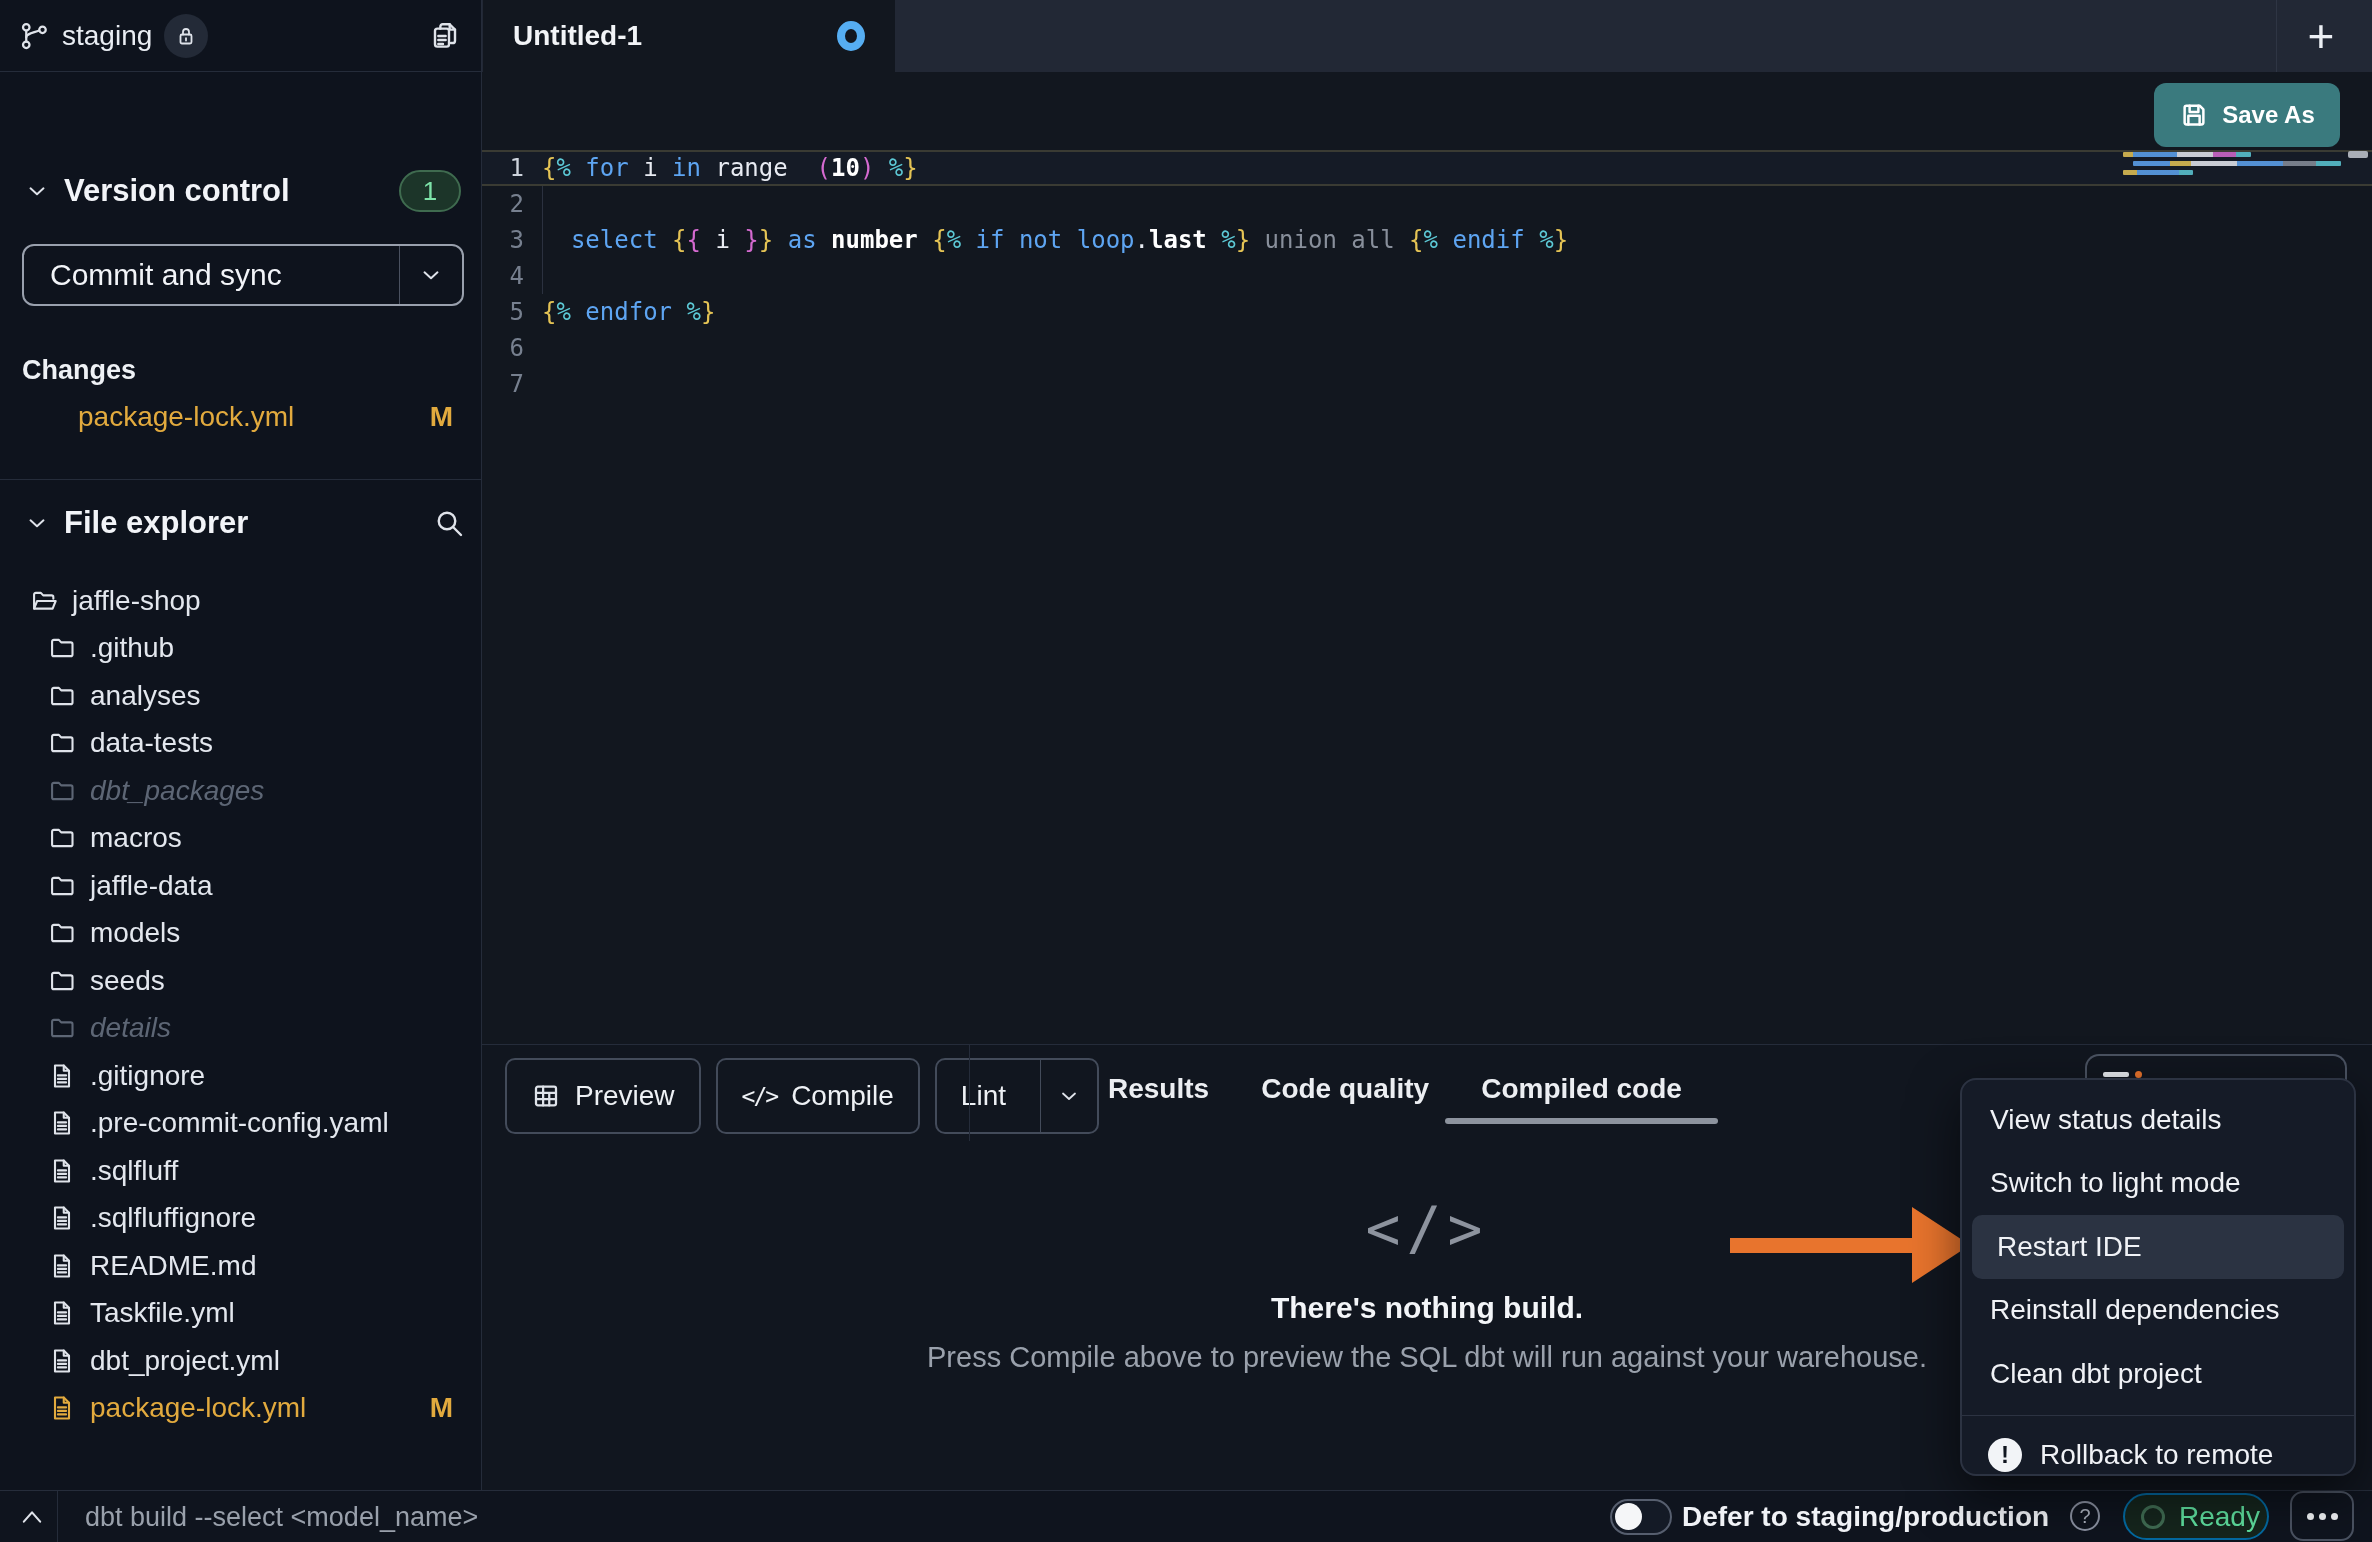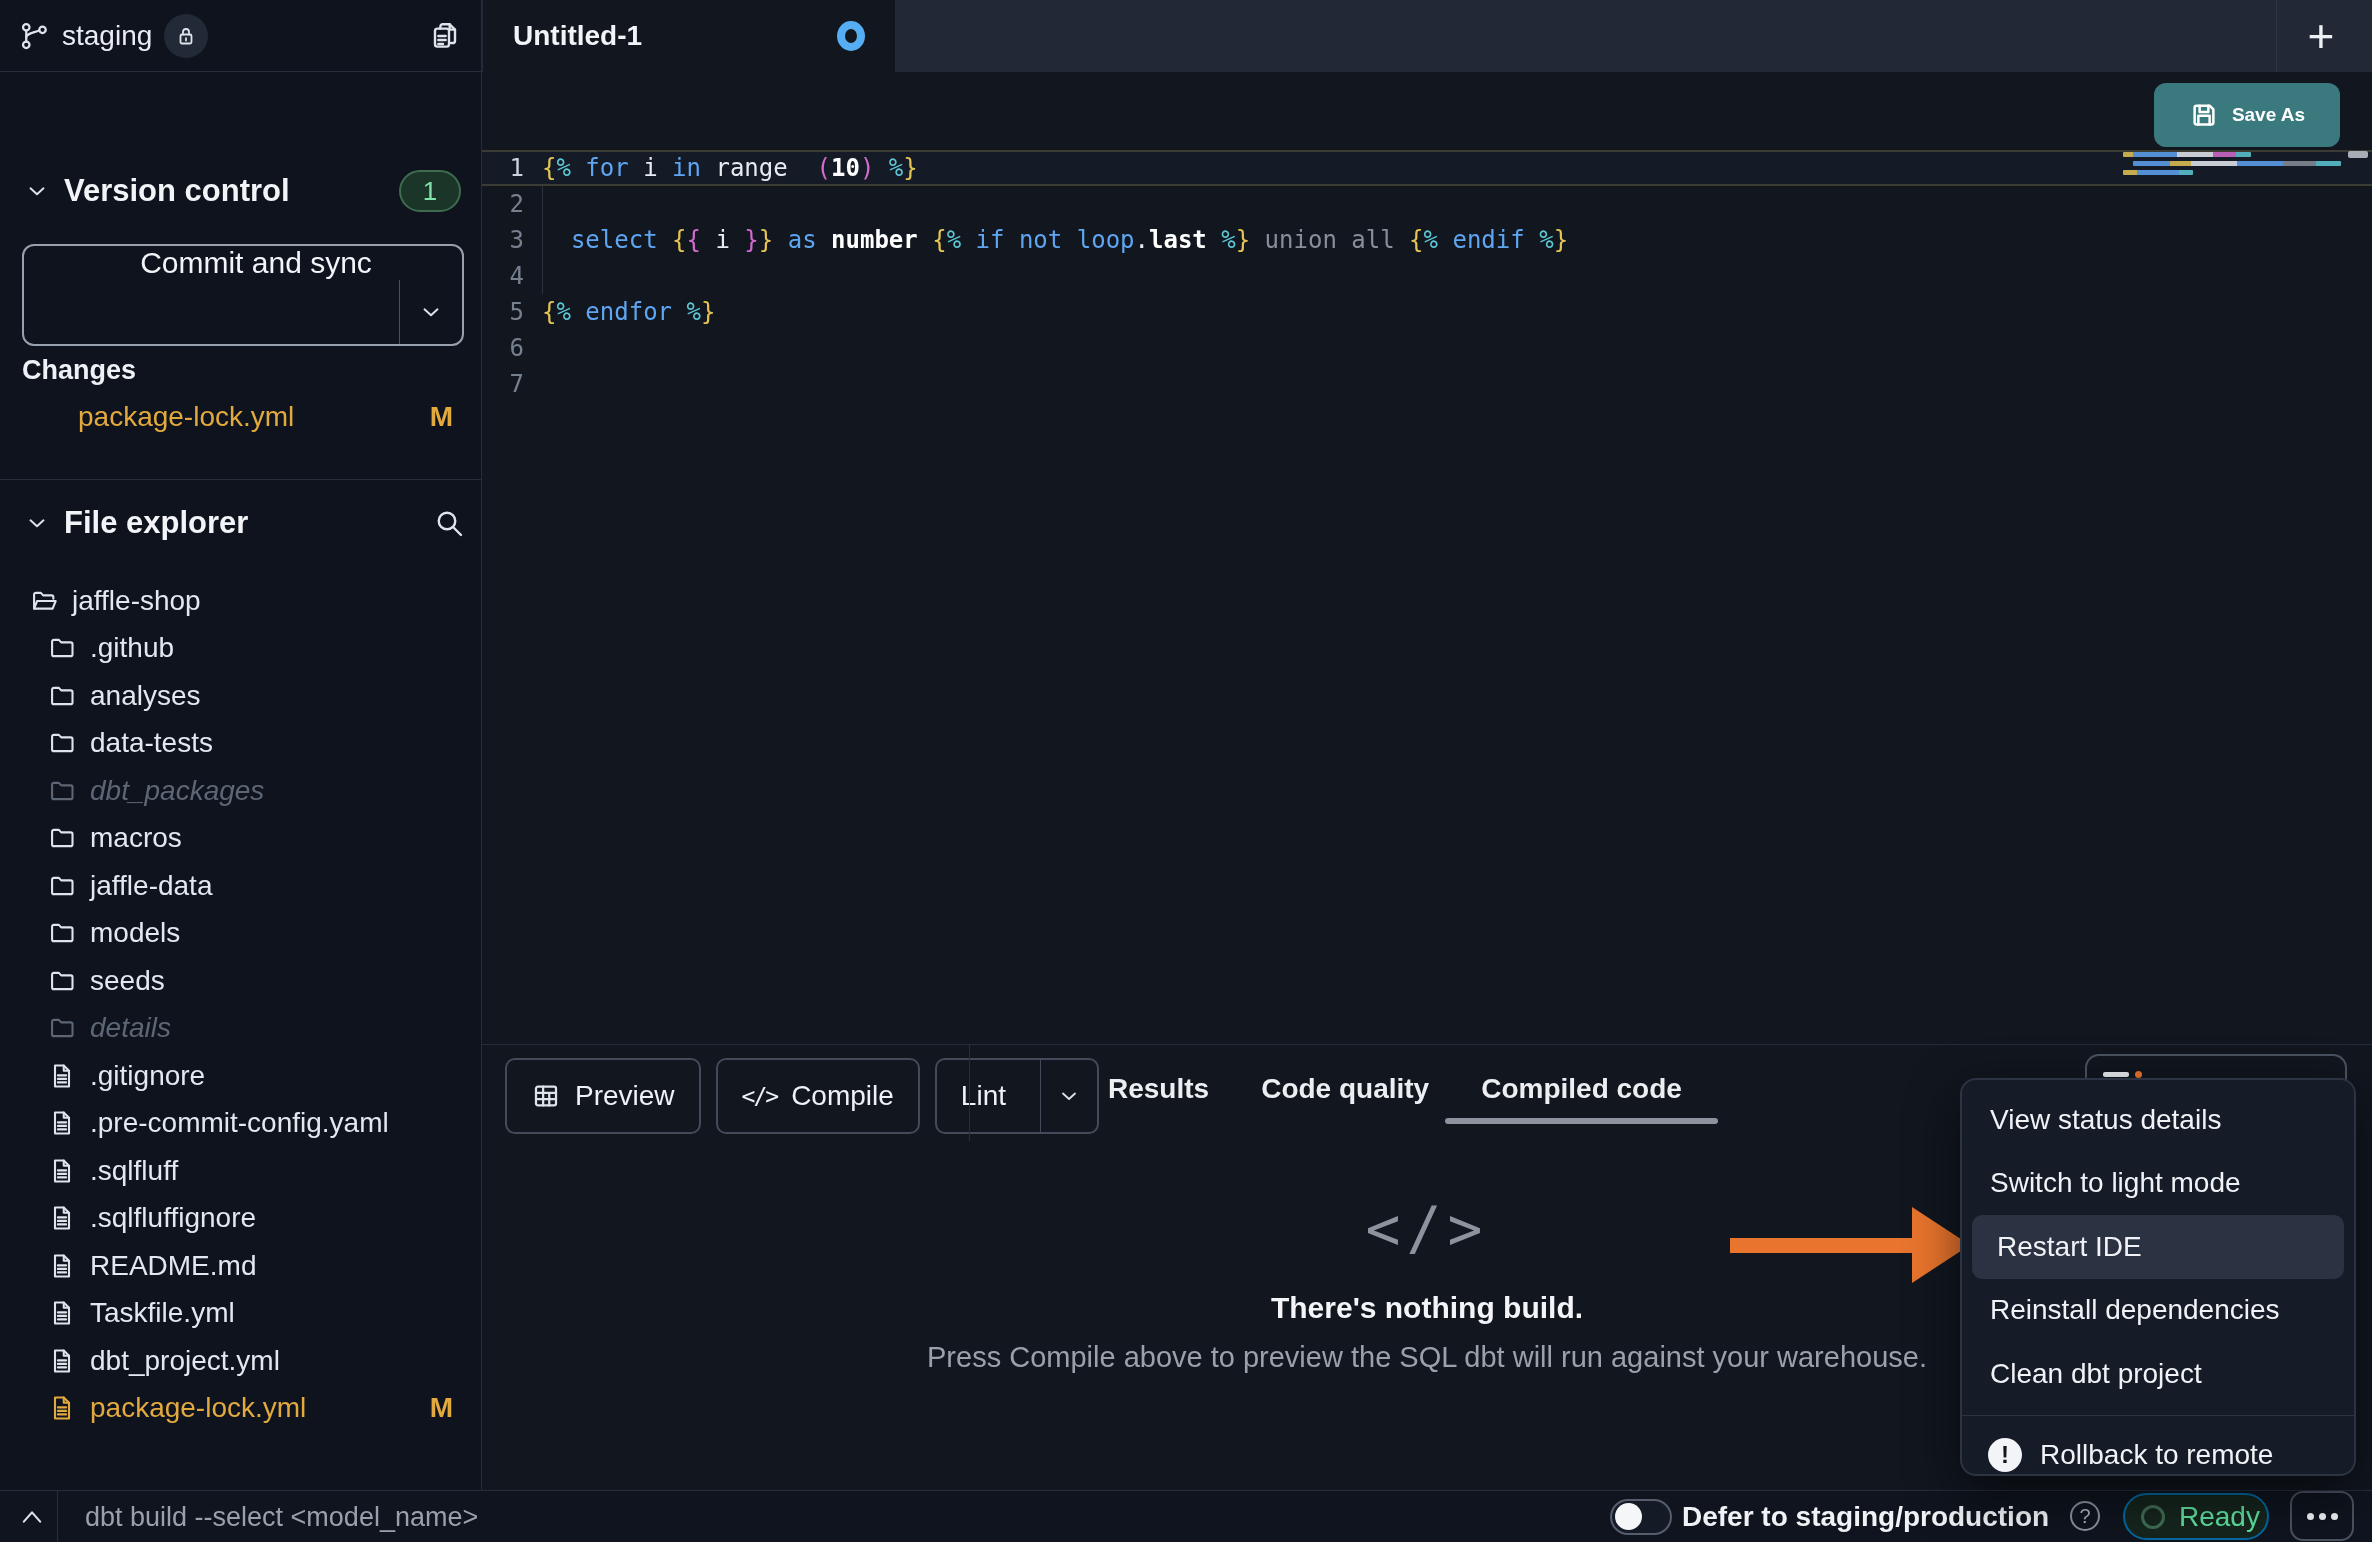--- a/index.html
+++ b/index.html
@@ -14,21 +14,21 @@
   #branch-bar .bname{font-size:28px;color:#e9edf3;margin-left:12px;}
   .lock-chip{width:44px;height:44px;border-radius:50%;background:#232a37;display:flex;align-items:center;justify-content:center;margin-left:12px;}
   #copy-btn{margin-left:auto;}
 
   .section-head{display:flex;align-items:center;}
   .section-title{font-size:31px;font-weight:bold;color:#f2f4f8;margin-left:14px;}
 
   #vc-section{position:absolute;left:0;top:72px;width:100%;height:408px;border-bottom:1px solid #252c3a;box-sizing:border-box;}
   #vc-head{position:absolute;left:24px;top:98px;right:20px;top:26px;}
   #vc-badge{margin-left:auto;min-width:62px;height:42px;border-radius:21px;background:#1c3529;border:2px solid #3f6b4f;color:var(--badge-green,#7de3a8);font-size:26px;display:flex;align-items:center;justify-content:center;box-sizing:border-box;}
-  #commit-btn{position:absolute;left:22px;top:100px;width:442px;height:102px;border:2px solid #99a0ad;border-radius:12px;box-sizing:border-box;display:flex;align-items:center;background:transparent;flex-direction:column;}
+  #commit-btn{position:absolute;left:22px;top:100px;width:442px;height:62px;border:2px solid #99a0ad;border-radius:12px;box-sizing:border-box;display:flex;align-items:center;background:transparent;}
   #commit-btn .lbl{font-size:30px;color:#f2f4f8;margin-left:26px;}
   #commit-btn .split{margin-left:auto;width:62px;height:100%;border-left:1px solid #4a5160;display:flex;align-items:center;justify-content:center;}
   #changes-label{position:absolute;left:22px;top:206px;font-size:27px;font-weight:bold;color:#eef1f5;}
   #changes-row{position:absolute;left:36px;top:246px;right:20px;height:44px;display:flex;align-items:center;color:var(--modified-orange,#e2aa3e);}
   #changes-row .f-label{font-size:28px;margin-left:14px;}
   #changes-row .f-status{margin-left:auto;font-size:28px;font-weight:bold;margin-right:8px;}
   #changes-row svg{stroke:var(--modified-orange,#e2aa3e);}
 
   #fe-section{position:absolute;left:0;top:480px;width:100%;height:1010px;}
   #fe-head{position:absolute;left:24px;right:16px;top:25px;}
@@ -51,21 +51,21 @@
   #tabbar{position:absolute;left:482px;top:0;right:0;height:72px;background:#222835;}
   #active-tab{position:absolute;left:1px;top:0;width:412px;height:72px;background:#12171f;display:flex;align-items:center;}
   #active-tab .t-title{font-size:28px;font-weight:bold;color:#f2f4f7;margin-left:30px;}
   #tab-dot{position:absolute;right:30px;width:12px;height:14px;border:8px solid var(--tab-dot-blue,#56aef2);border-radius:50%;background:transparent;box-sizing:content-box;}
   #tab-divider{position:absolute;left:1794px;top:0;width:1px;height:72px;background:#2e3544;}
   #new-tab-btn{position:absolute;right:8px;top:0;width:86px;height:72px;display:flex;align-items:center;justify-content:center;font-size:46px;font-weight:200;color:#eceff4;}
 
   
   #editor{position:absolute;left:482px;top:72px;right:0;height:972px;background:#12171f;}
   #save-as-btn{position:absolute;right:32px;top:11px;width:186px;height:64px;border-radius:12px;background:var(--accent-teal,#3a7a7e);display:flex;align-items:center;justify-content:center;gap:13px;}
-  #save-as-btn .lbl{font-size:19px;font-weight:600;color:#fff;}
+  #save-as-btn .lbl{font-size:24px;font-weight:600;color:#fff;}
   #save-as-btn svg{stroke:#fff;}
   #code-area{position:absolute;left:0;top:78px;right:0;bottom:0;font-family:"DejaVu Sans Mono",monospace;font-size:24px;}
   .code-line{height:36px;display:flex;align-items:center;box-sizing:border-box;}
   .code-line .ln{width:42px;text-align:right;color:#77808f;flex:none;}
   .code-line .ct{margin-left:18px;white-space:pre;}
   .code-line.current{background:#151b26;border-top:2px solid #3a3b33;border-bottom:2px solid #3a3b33;}
   .code-line.current .ln{color:#cdd3dc;}
   .tk-y{color:var(--syntax-yellow,#e5c455)} .tk-t{color:var(--syntax-teal,#5cc8d5)}
   .tk-b{color:var(--syntax-blue,#5ea5f2)} .tk-m{color:var(--syntax-magenta,#d56ad0)}
   .tk-w{color:var(--syntax-white,#e8ebf2)} .tk-g{color:var(--syntax-gray,#888f9b)}

